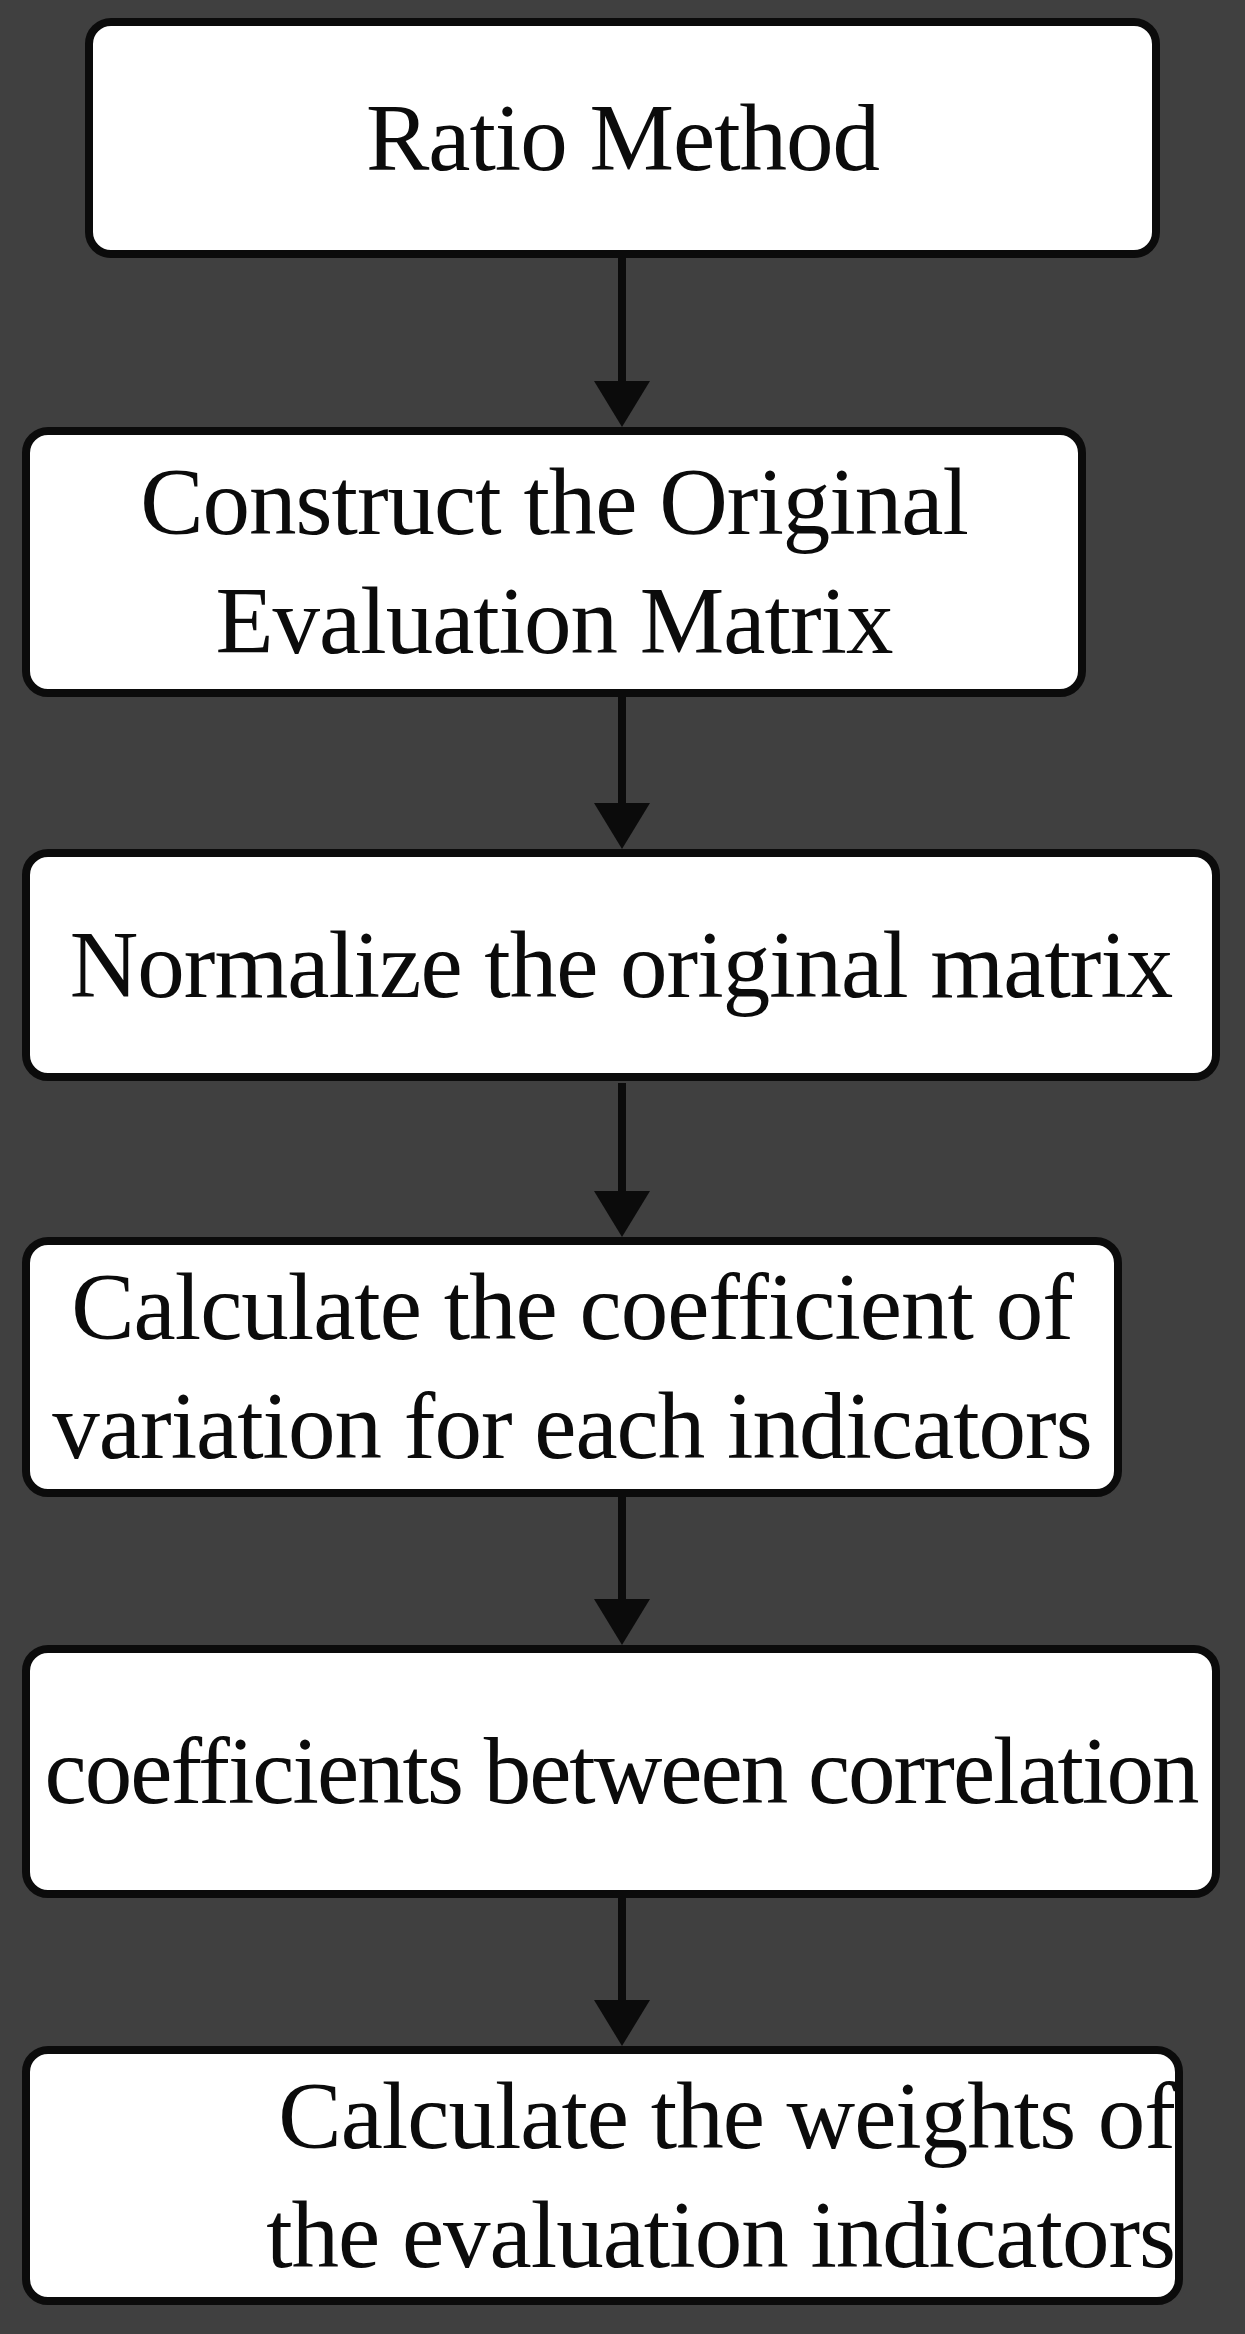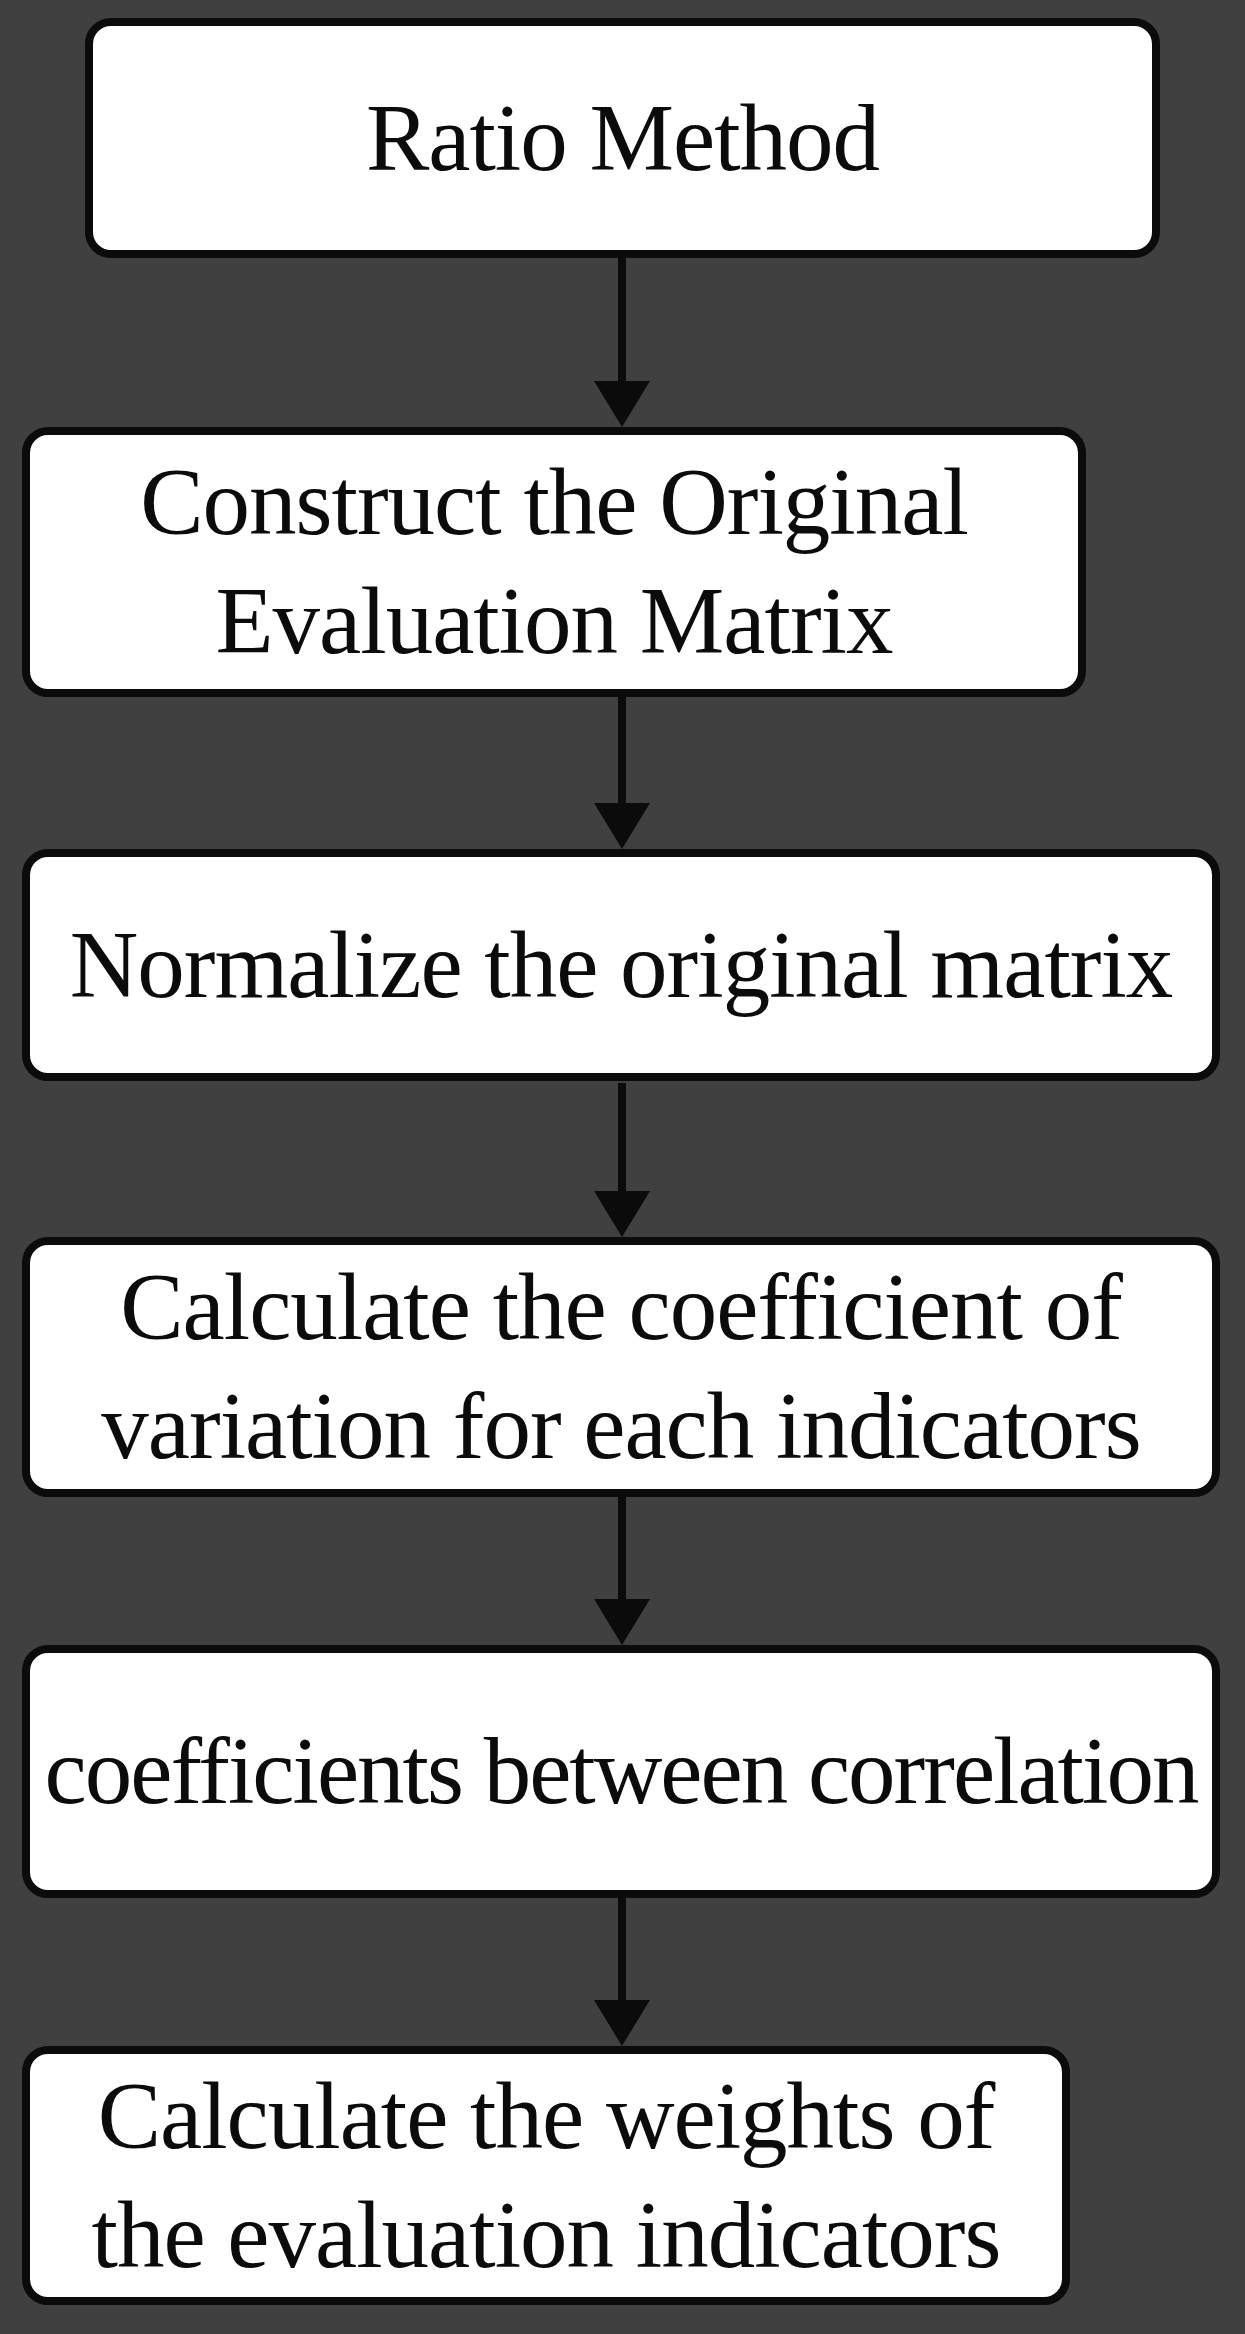--- a/index.html
+++ b/index.html
@@ -31,23 +31,23 @@
     line-height: 119px;
     letter-spacing: -1px;
     color: #0b0b0b;
     white-space: nowrap;
     text-align: center;
   }
   
   #box-1 { left: 85px;  top: 18px;   width: 1075px; height: 240px; }
   #box-2 { left: 22px;  top: 427px;  width: 1064px; height: 270px; }
   #box-3 { left: 22px;  top: 849px;  width: 1198px; height: 232px; }
-  #box-4 { left: 22px;  top: 1237px; width: 1198px; height: 260px; }
+  #box-4 { left: 22px;  top: 1237px; width: 1100px; height: 260px; }
   #box-5 { left: 22px;  top: 1645px; width: 1198px; height: 253px; }
-  #box-6 { left: 22px;  top: 2046px; width: 1048px; height: 259px; }
+  #box-6 { left: 22px;  top: 2046px; width: 1161px; height: 259px; align-items: flex-end; }
   #box-5 .line { letter-spacing: -2px; }
 
   
   .flow-arrow {
     position: absolute;
     width: 56px;
   }
   .flow-arrow .stem {
     position: absolute;
     left: 24px;

